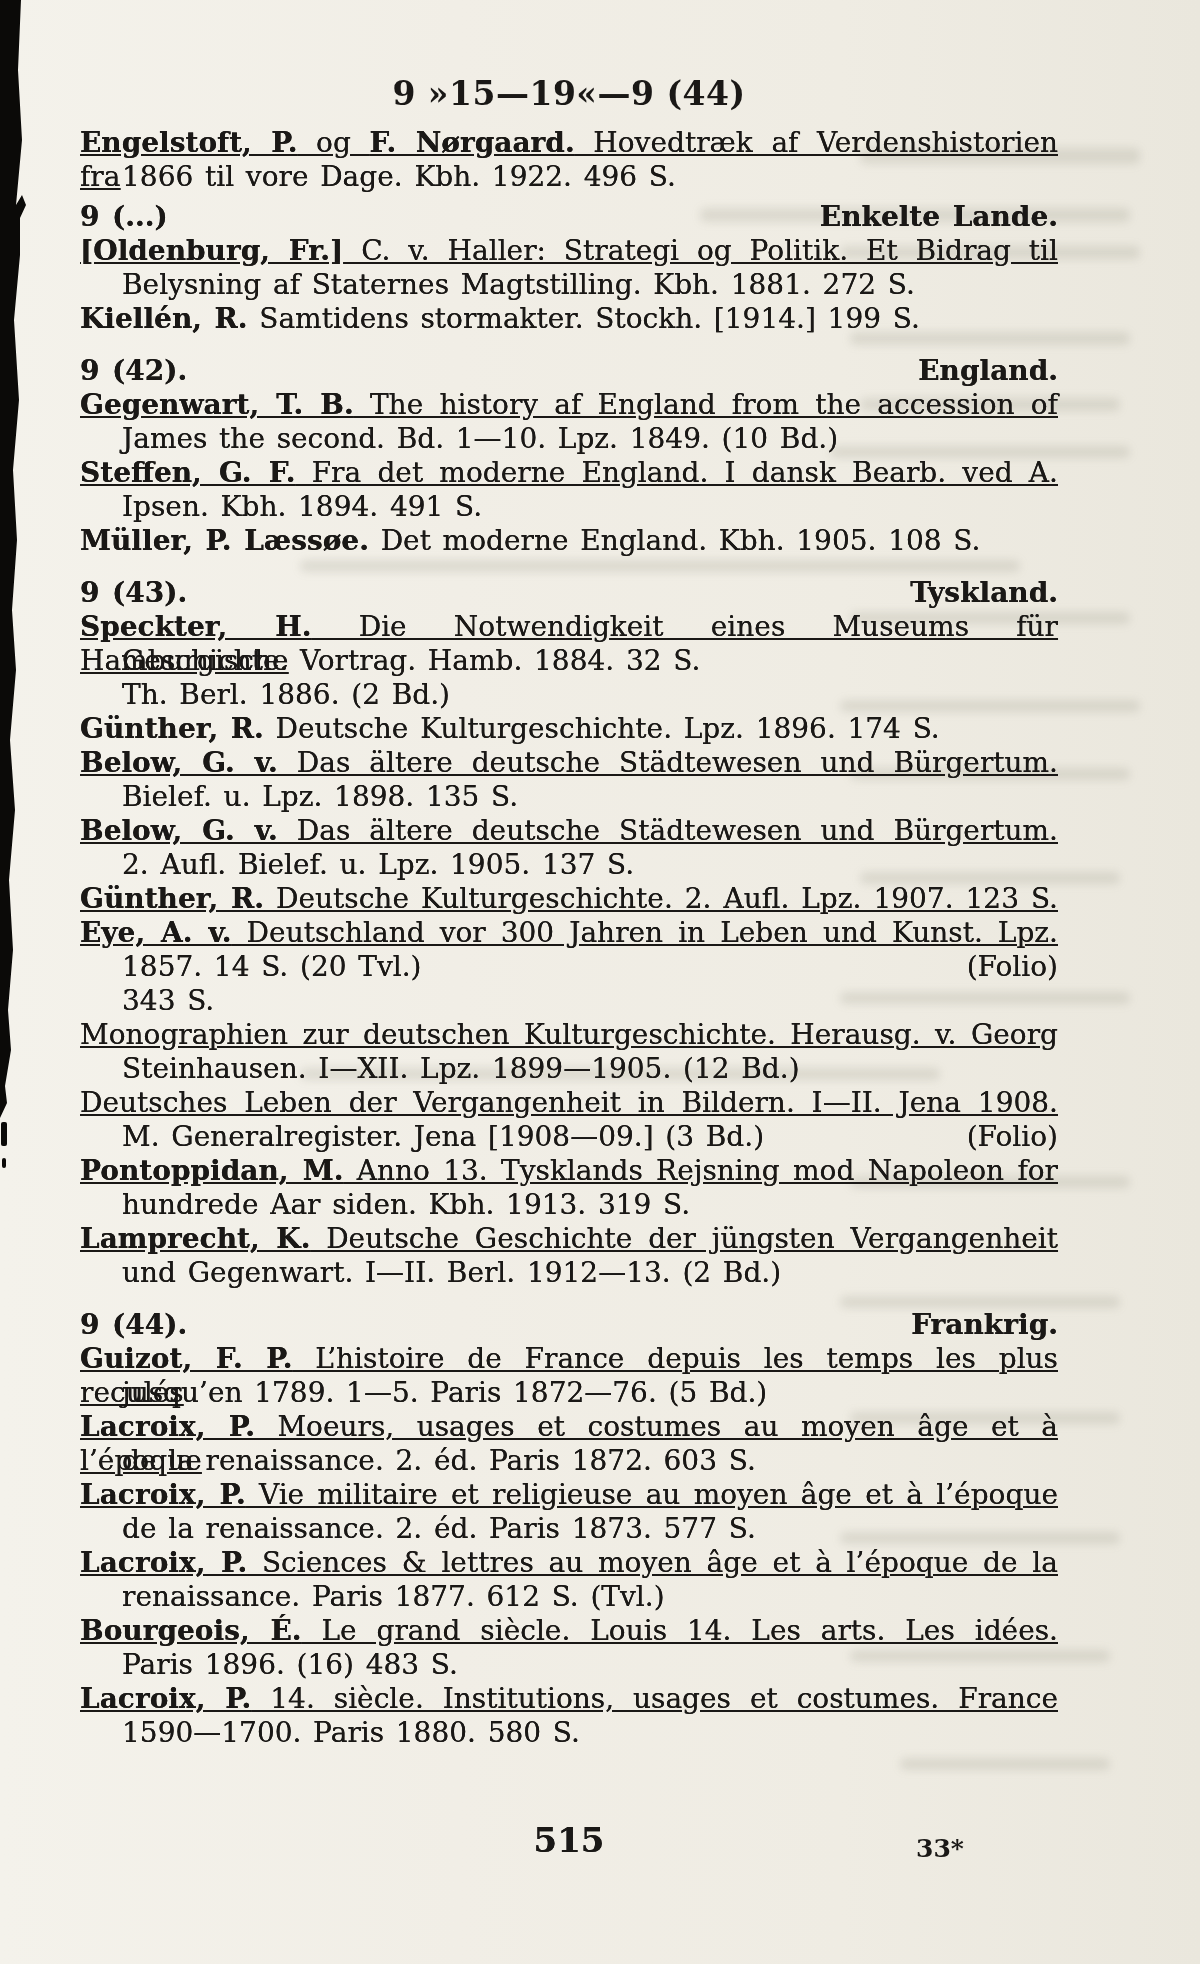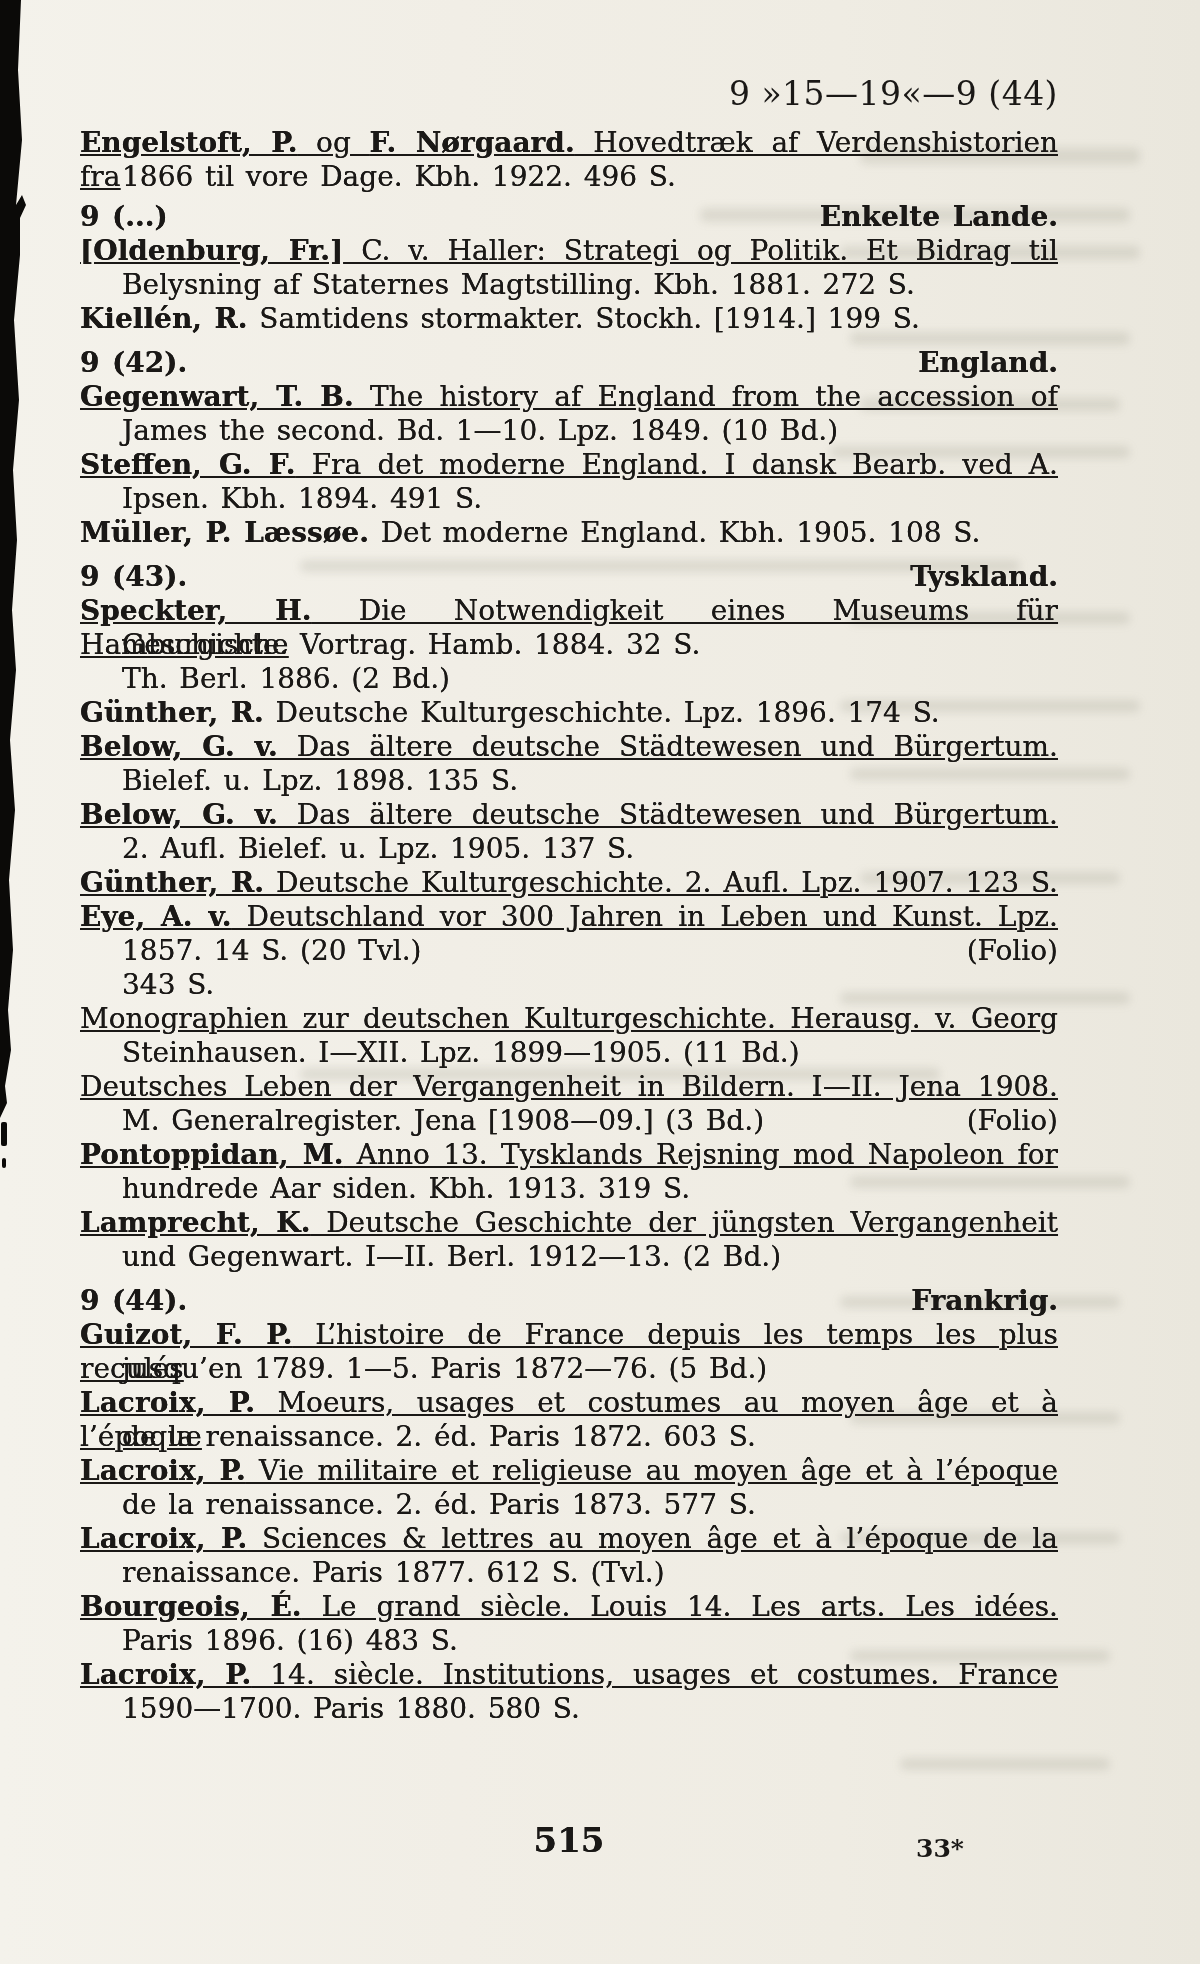--- a/index.html
+++ b/index.html
@@ -14,32 +14,32 @@
   .spine {
     position:absolute; left:0; top:0; width:27px; height:1118px; background:#0b0a08;
     clip-path: polygon(0 0,21px 0,18px 70px,22px 140px,16px 205px,22px 195px,26px 205px,20px 218px,
       20px 255px,14px 320px,19px 400px,13px 470px,17px 540px,12px 610px,16px 670px,10px 740px,
       15px 810px,9px 880px,13px 950px,8px 1010px,11px 1050px,5px 1086px,7px 1103px,0 1118px);
   }
   .speck { position:absolute; background:#0b0a08; border-radius:2px; }
   
   .g { position:absolute; background:rgba(120,117,98,0.16); filter:blur(4px); border-radius:6px; }
   .header {
-    position:absolute; top:76px; left:80px; width:978px; text-align:right;
-    font-size:33px; line-height:36px; font-weight:normal; letter-spacing:0.5px;
+    position:absolute; top:76px; left:80px; width:978px; text-align:center;
+    font-size:33px; line-height:36px; font-weight:bold; letter-spacing:0.5px;
   }
   .content { position:absolute; left:80px; top:126px; width:978px; }
   .ln {
     font-size:28px; line-height:34px; height:34px;
     word-spacing:0.10em; text-shadow:0 0 0.5px currentColor;
   }
   .ln.ind { padding-left:42px; }
   .ln.jf { text-align:justify; text-align-last:justify;text-decoration:underline; }
   .ln.split { display:flex; justify-content:space-between; }
-  .ln.sec { display:flex; justify-content:space-between; font-weight:bold; margin-top:10px; }
+  .ln.sec { display:flex; justify-content:space-between; font-weight:bold; margin-top:18px; }
   .ln.sec.m4 { margin-top:6px; }
   .ld { font-weight:bold; }
   .footer-num {
     position:absolute; top:1820px; left:80px; width:978px; text-align:center;
     font-size:34px; text-shadow:0 0 0.4px currentColor;font-weight:bold;
   }
   .footer-sig {
     position:absolute; top:1834px; left:916px; font-size:25px; font-weight:bold;
   }
 </style>
@@ -106,21 +106,21 @@
     <div class="ln jf"><span class="ld">Below, G. v.</span><span> Das ältere deutsche Städtewesen und Bürgertum.</span></div>
     <div class="ln ind"><span>2. Aufl.  Bielef. u. Lpz. 1905.  137 S.</span></div>
     <div class="ln jf"><span class="ld">Günther, R.</span><span> Deutsche Kulturgeschichte. 2. Aufl. Lpz. 1907.  123 S.</span></div>
     <div class="ln jf"><span class="ld">Eye, A. v.</span><span> Deutschland vor 300 Jahren in Leben und Kunst.  Lpz.</span></div>
     <div class="ln split ind">
         <span>1857.  14 S. (20 Tvl.)</span>
         <span>(Folio)</span>
       </div>
     <div class="ln ind"><span>343 S.</span></div>
     <div class="ln jf"><span>Monographien zur deutschen Kulturgeschichte.  Herausg. v. Georg</span></div>
-    <div class="ln ind"><span>Steinhausen.  I—XII.  Lpz. 1899—1905.  (11 Bd.)</span></div>
+    <div class="ln ind"><span>Steinhausen.  I—XII.  Lpz. 1899—1905.  (12 Bd.)</span></div>
     <div class="ln jf"><span>Deutsches Leben der Vergangenheit in Bildern.  I—II.  Jena 1908.</span></div>
     <div class="ln split ind">
         <span>M. Generalregister.  Jena [1908—09.]  (3 Bd.)</span>
         <span>(Folio)</span>
       </div>
     <div class="ln jf"><span class="ld">Pontoppidan, M.</span><span> Anno 13.  Tysklands Rejsning mod Napoleon for</span></div>
     <div class="ln ind"><span>hundrede Aar siden.  Kbh. 1913.  319 S.</span></div>
     <div class="ln jf"><span class="ld">Lamprecht, K.</span><span> Deutsche Geschichte der jüngsten Vergangenheit</span></div>
     <div class="ln ind"><span>und Gegenwart.  I—II.  Berl. 1912—13.  (2 Bd.)</span></div>
     <div class="ln sec">

